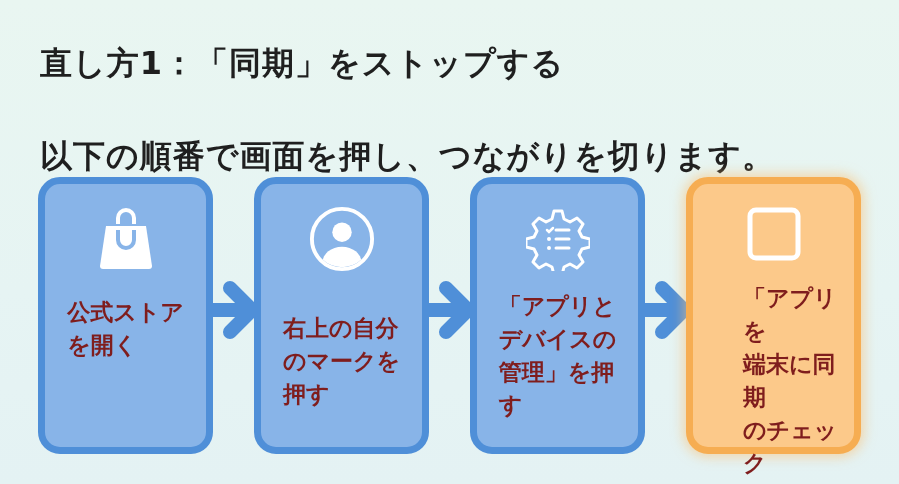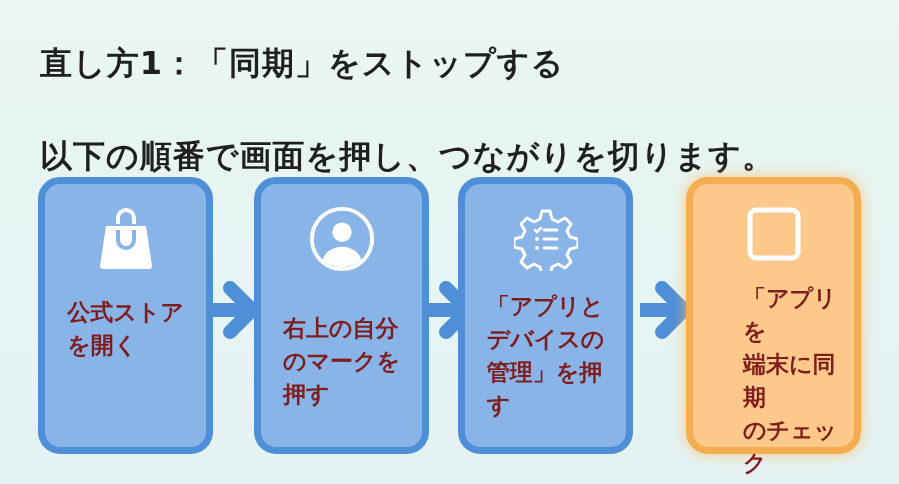--- a/index.html
+++ b/index.html
@@ -85,21 +85,21 @@
   </div>
   <div class="label">右上の自分
 のマークを
 押す</div>
 </div>
 
 <svg class="arrow" style="left:424px;" viewBox="0 0 52 64">
   <path d="M0 32 H40 M22 10 L44 32 L22 54" fill="none" stroke="#4f8fd8" stroke-width="14" stroke-linecap="round" stroke-linejoin="round"></path>
 </svg>
 
-<div class="card" style="left:458px;">
+<div class="card" style="left:470px;">
   <div class="icon">
     <svg width="64" height="64" viewBox="0 0 64 64">
       <path d="M28 4 h8 l2 8 l6 3 l7 -4 l6 6 l-4 7 l3 6 l8 2 v8 l-8 2 l-3 6 l4 7 l-6 6 l-7 -4 l-6 3 l-2 8 h-8 l-2 -8 l-6 -3 l-7 4 l-6 -6 l4 -7 l-3 -6 l-8 -2 v-8 l8 -2 l3 -6 l-4 -7 l6 -6 l7 4 l6 -3 Z" fill="none" stroke="#fff" stroke-width="3" stroke-linejoin="round"></path>
       <path d="M21 23 l2 2 l4 -4" fill="none" stroke="#fff" stroke-width="2.5" stroke-linecap="round"></path>
       <line x1="30" y1="23" x2="43" y2="23" stroke="#fff" stroke-width="3" stroke-linecap="round"></line>
       <circle cx="23" cy="32" r="2" fill="#fff"></circle>
       <line x1="30" y1="32" x2="43" y2="32" stroke="#fff" stroke-width="3" stroke-linecap="round"></line>
       <circle cx="23" cy="41" r="2" fill="#fff"></circle>
       <line x1="30" y1="41" x2="43" y2="41" stroke="#fff" stroke-width="3" stroke-linecap="round"></line>
     </svg>

